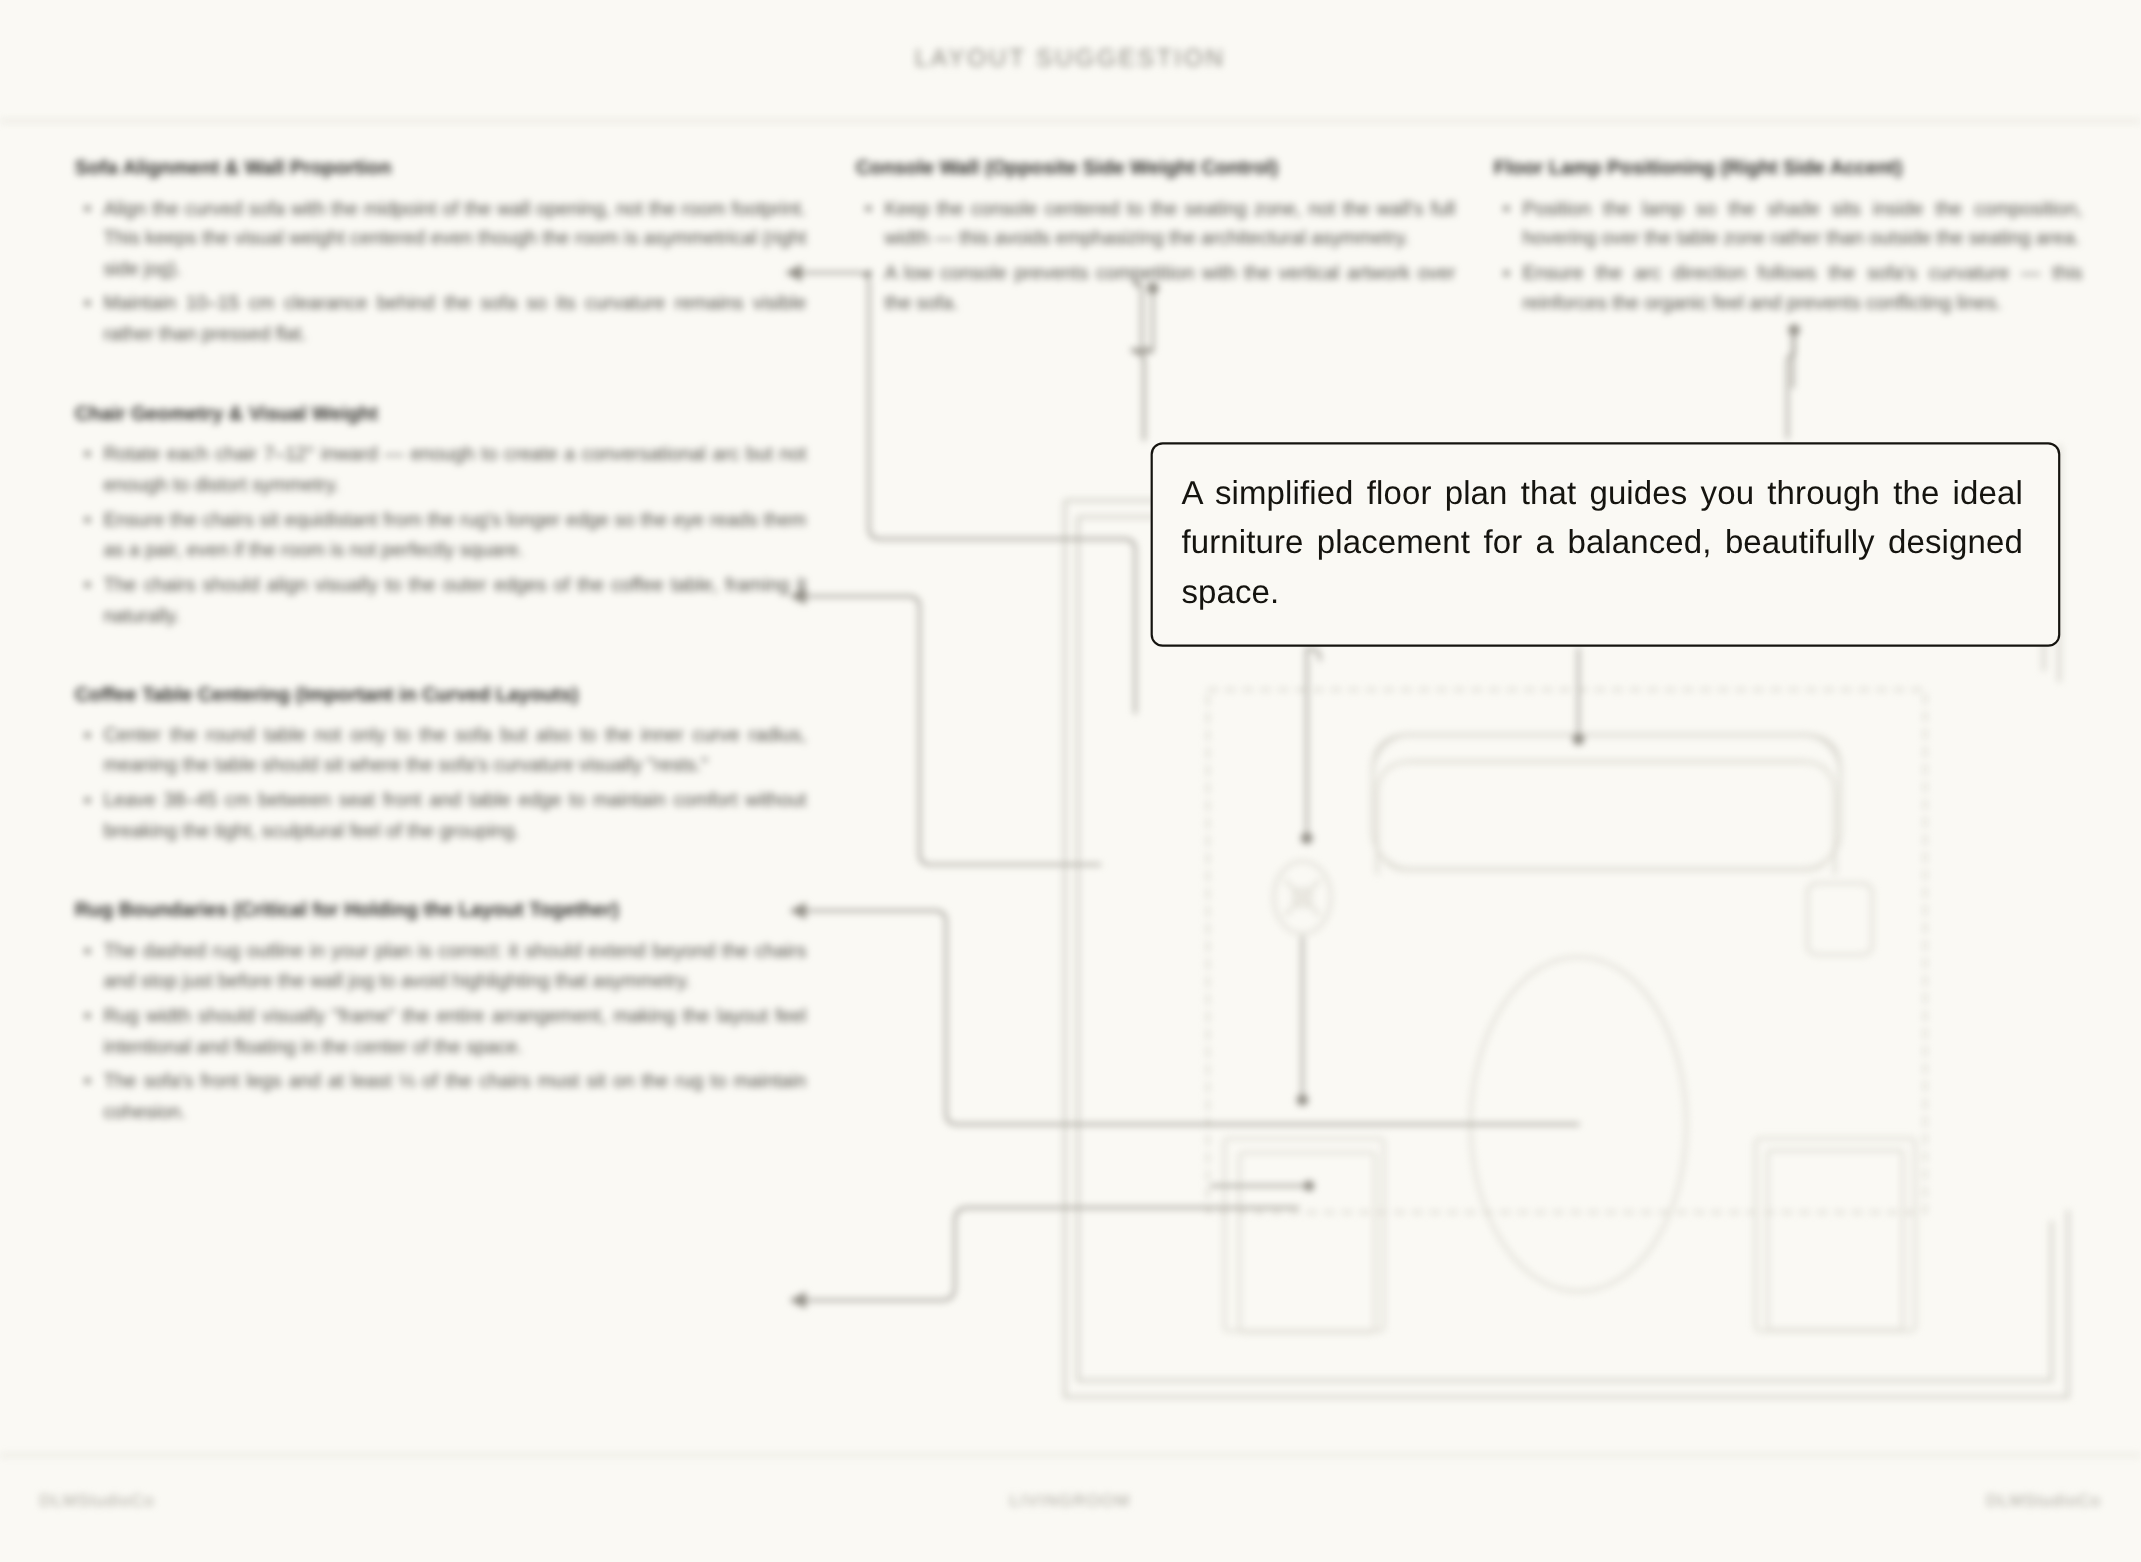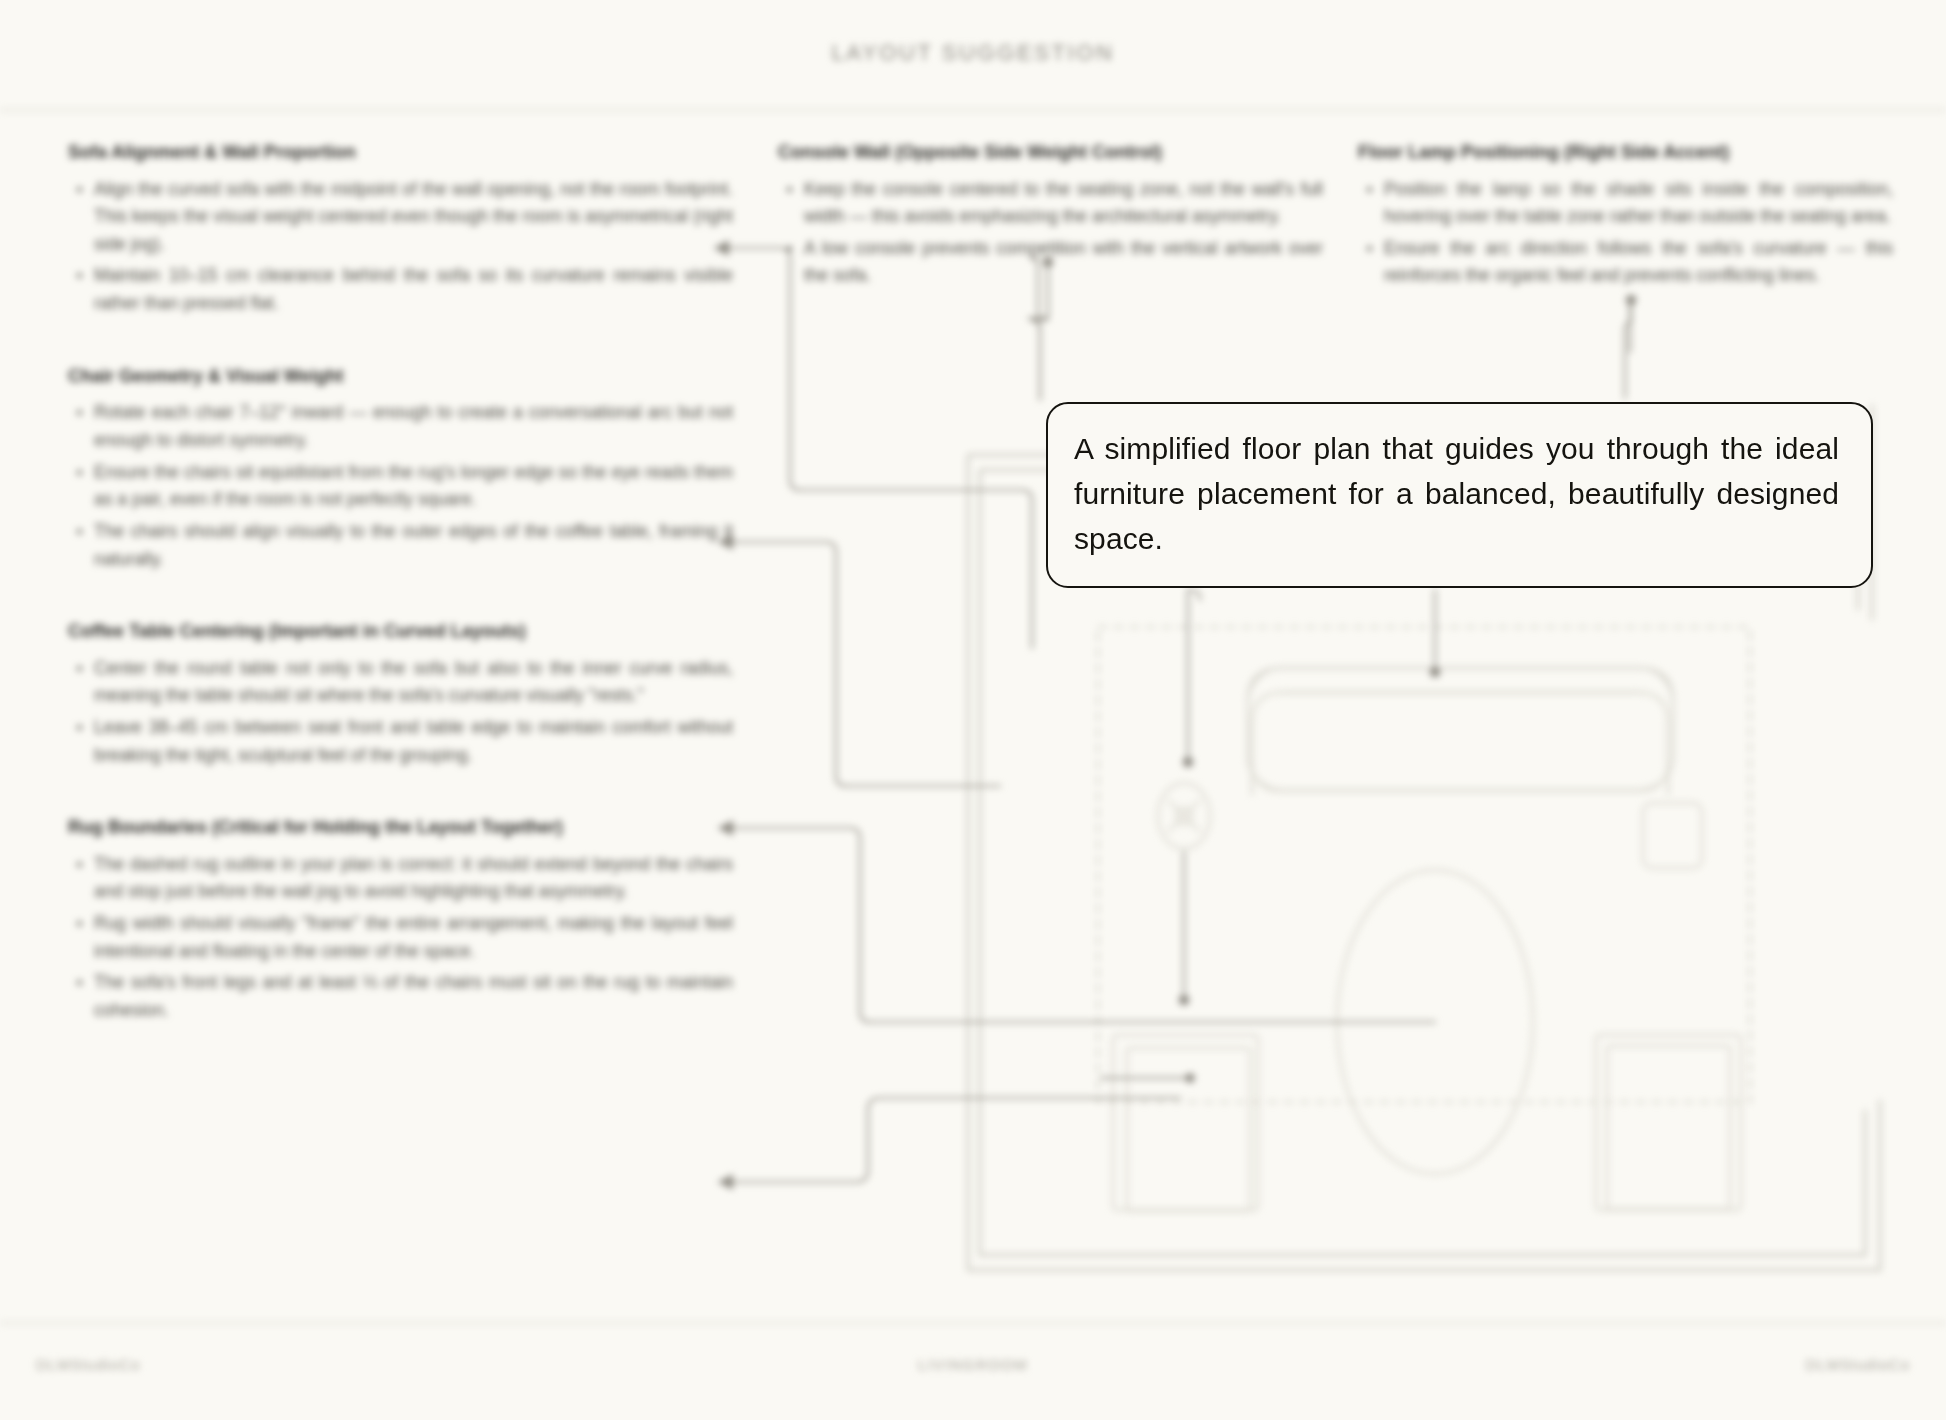--- a/index.html
+++ b/index.html
@@ -67,21 +67,21 @@
 
   
   #diagram{position:absolute;left:0;top:0;width:1946px;height:1420px;}
 
   
   .callout{
     position:absolute;left:1046px;top:402px;width:827px;height:186px;
     box-sizing:border-box;
     background:#faf9f4;
     border:2.6px solid #15140f;
-    border-radius:22px;
+    border-radius:11px;
     padding:22px 32px 0 26px;
   }
   .callout-text{
     font-size:30px;line-height:1.50;
     color:#15140f;text-align:justify;
     font-family:"Liberation Sans",sans-serif;
     letter-spacing:.1px;
   }
 </style>
 </head>

